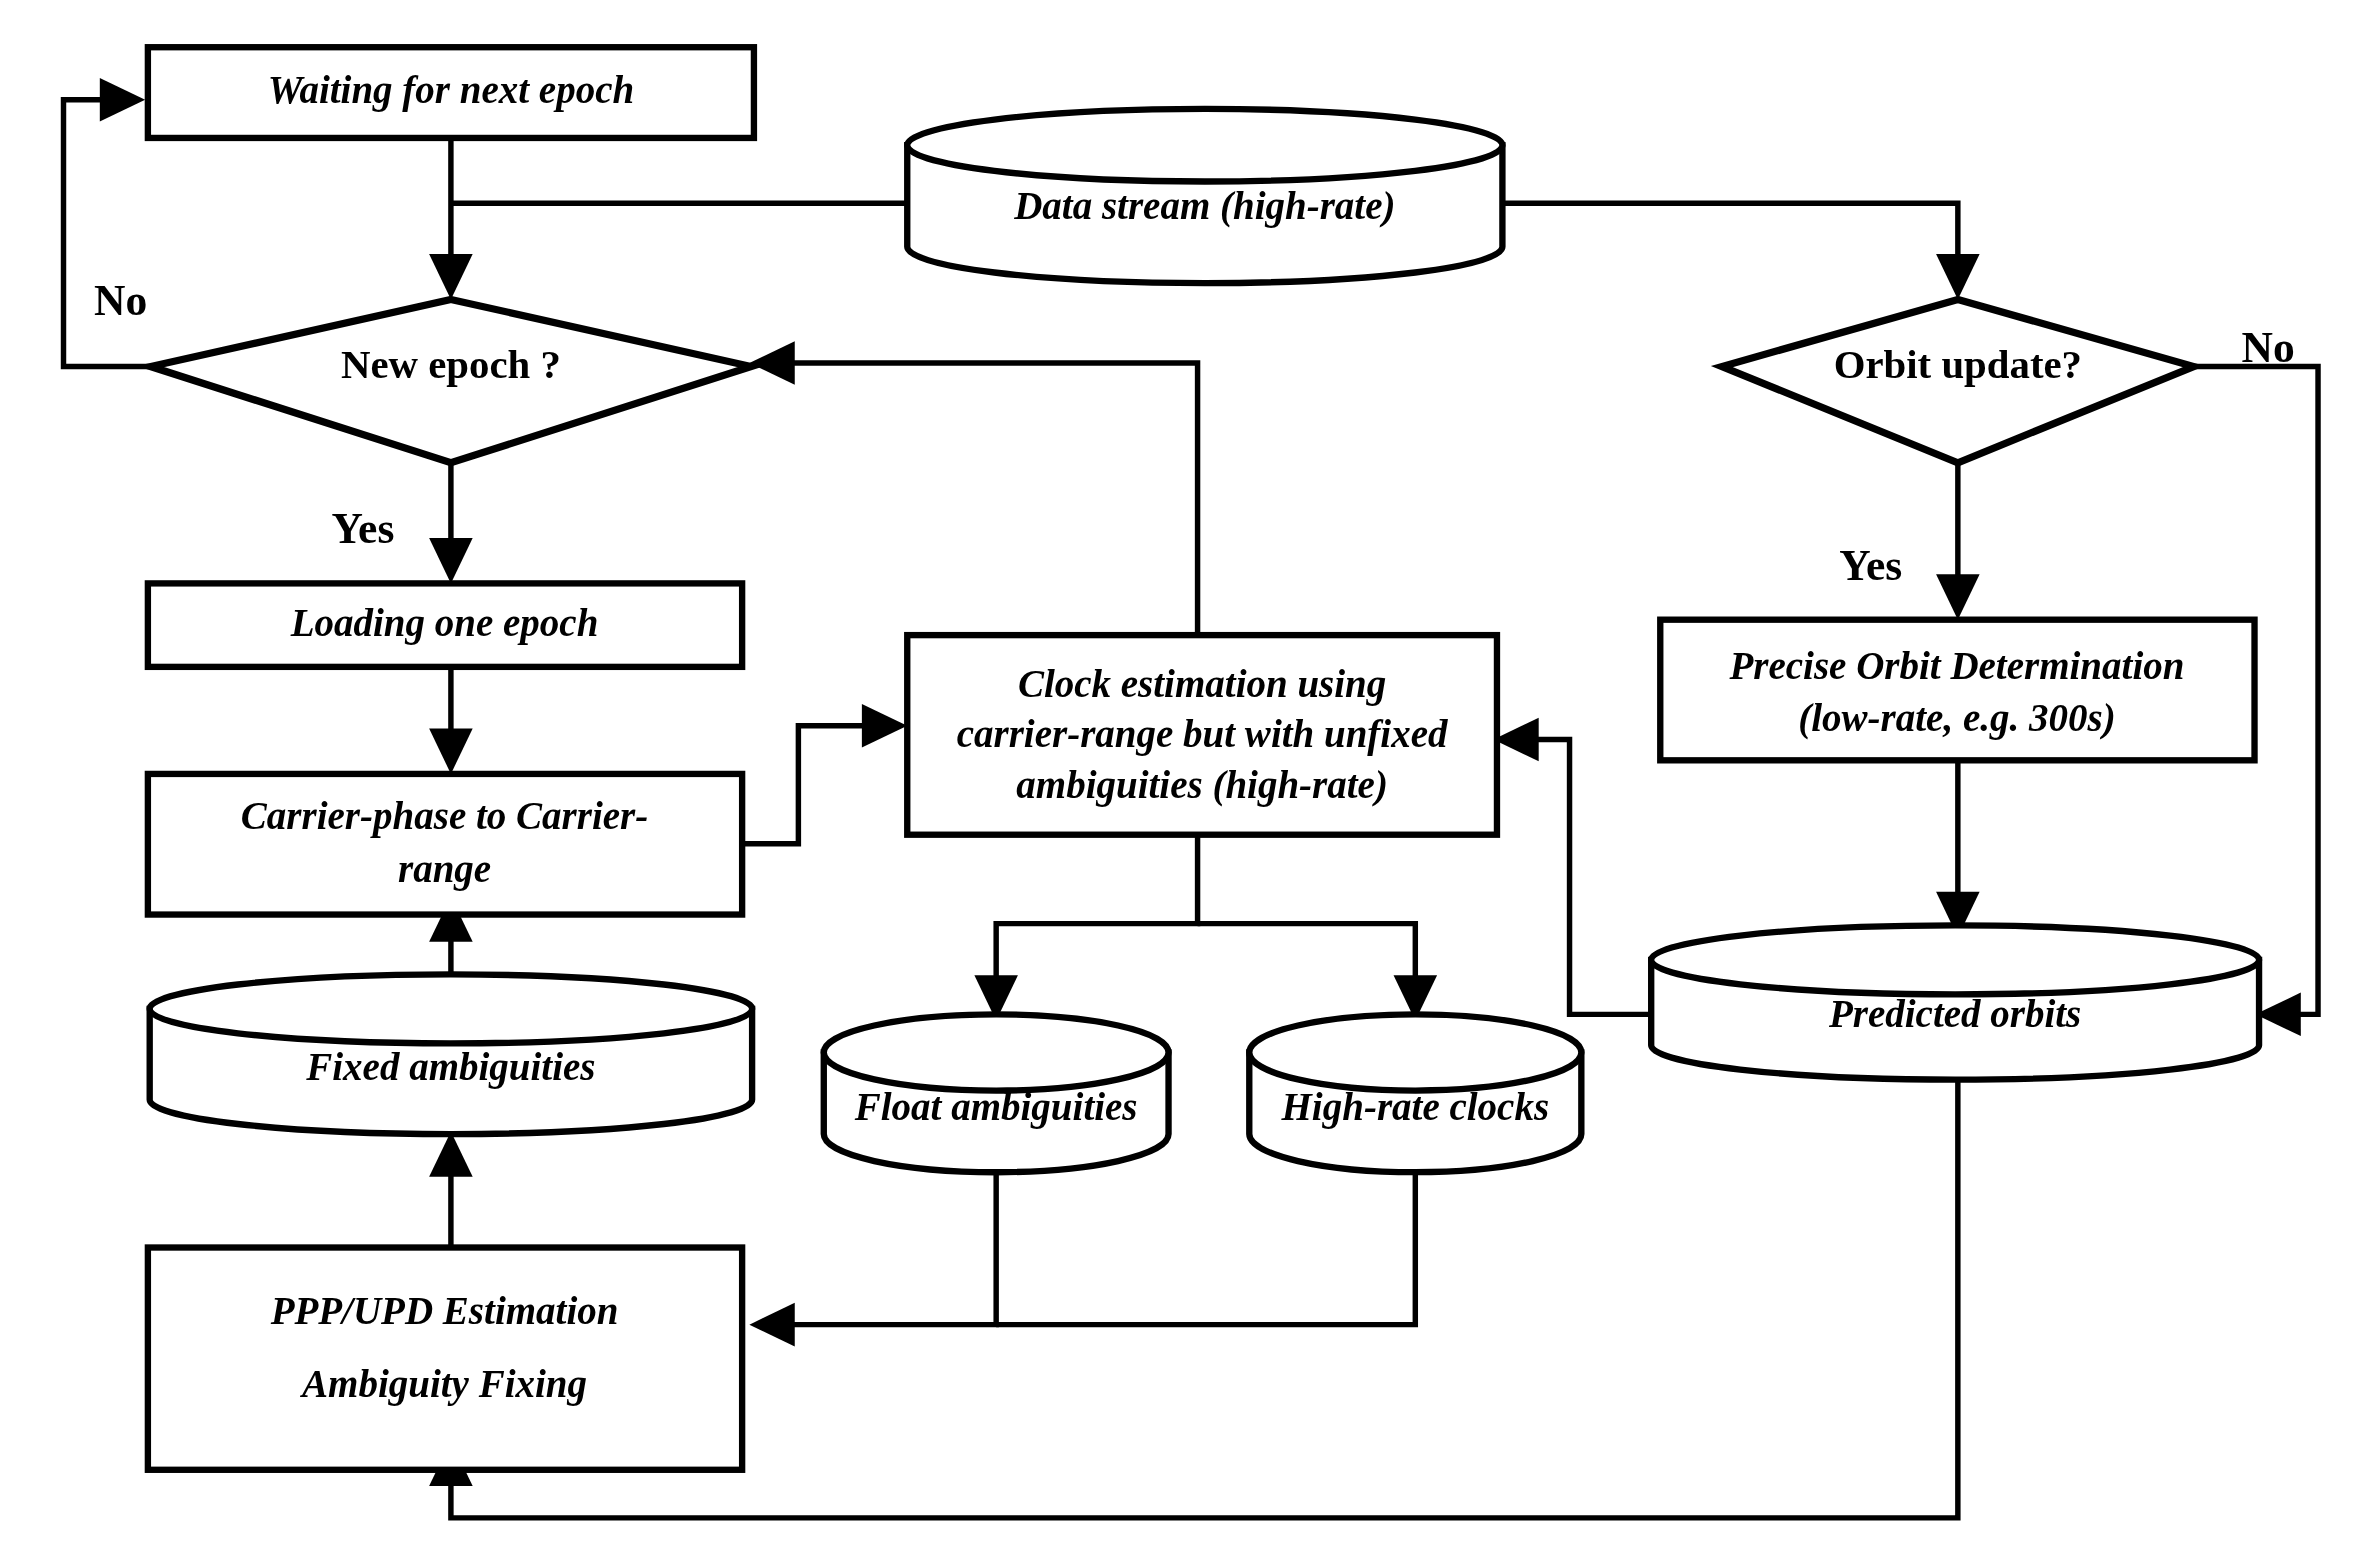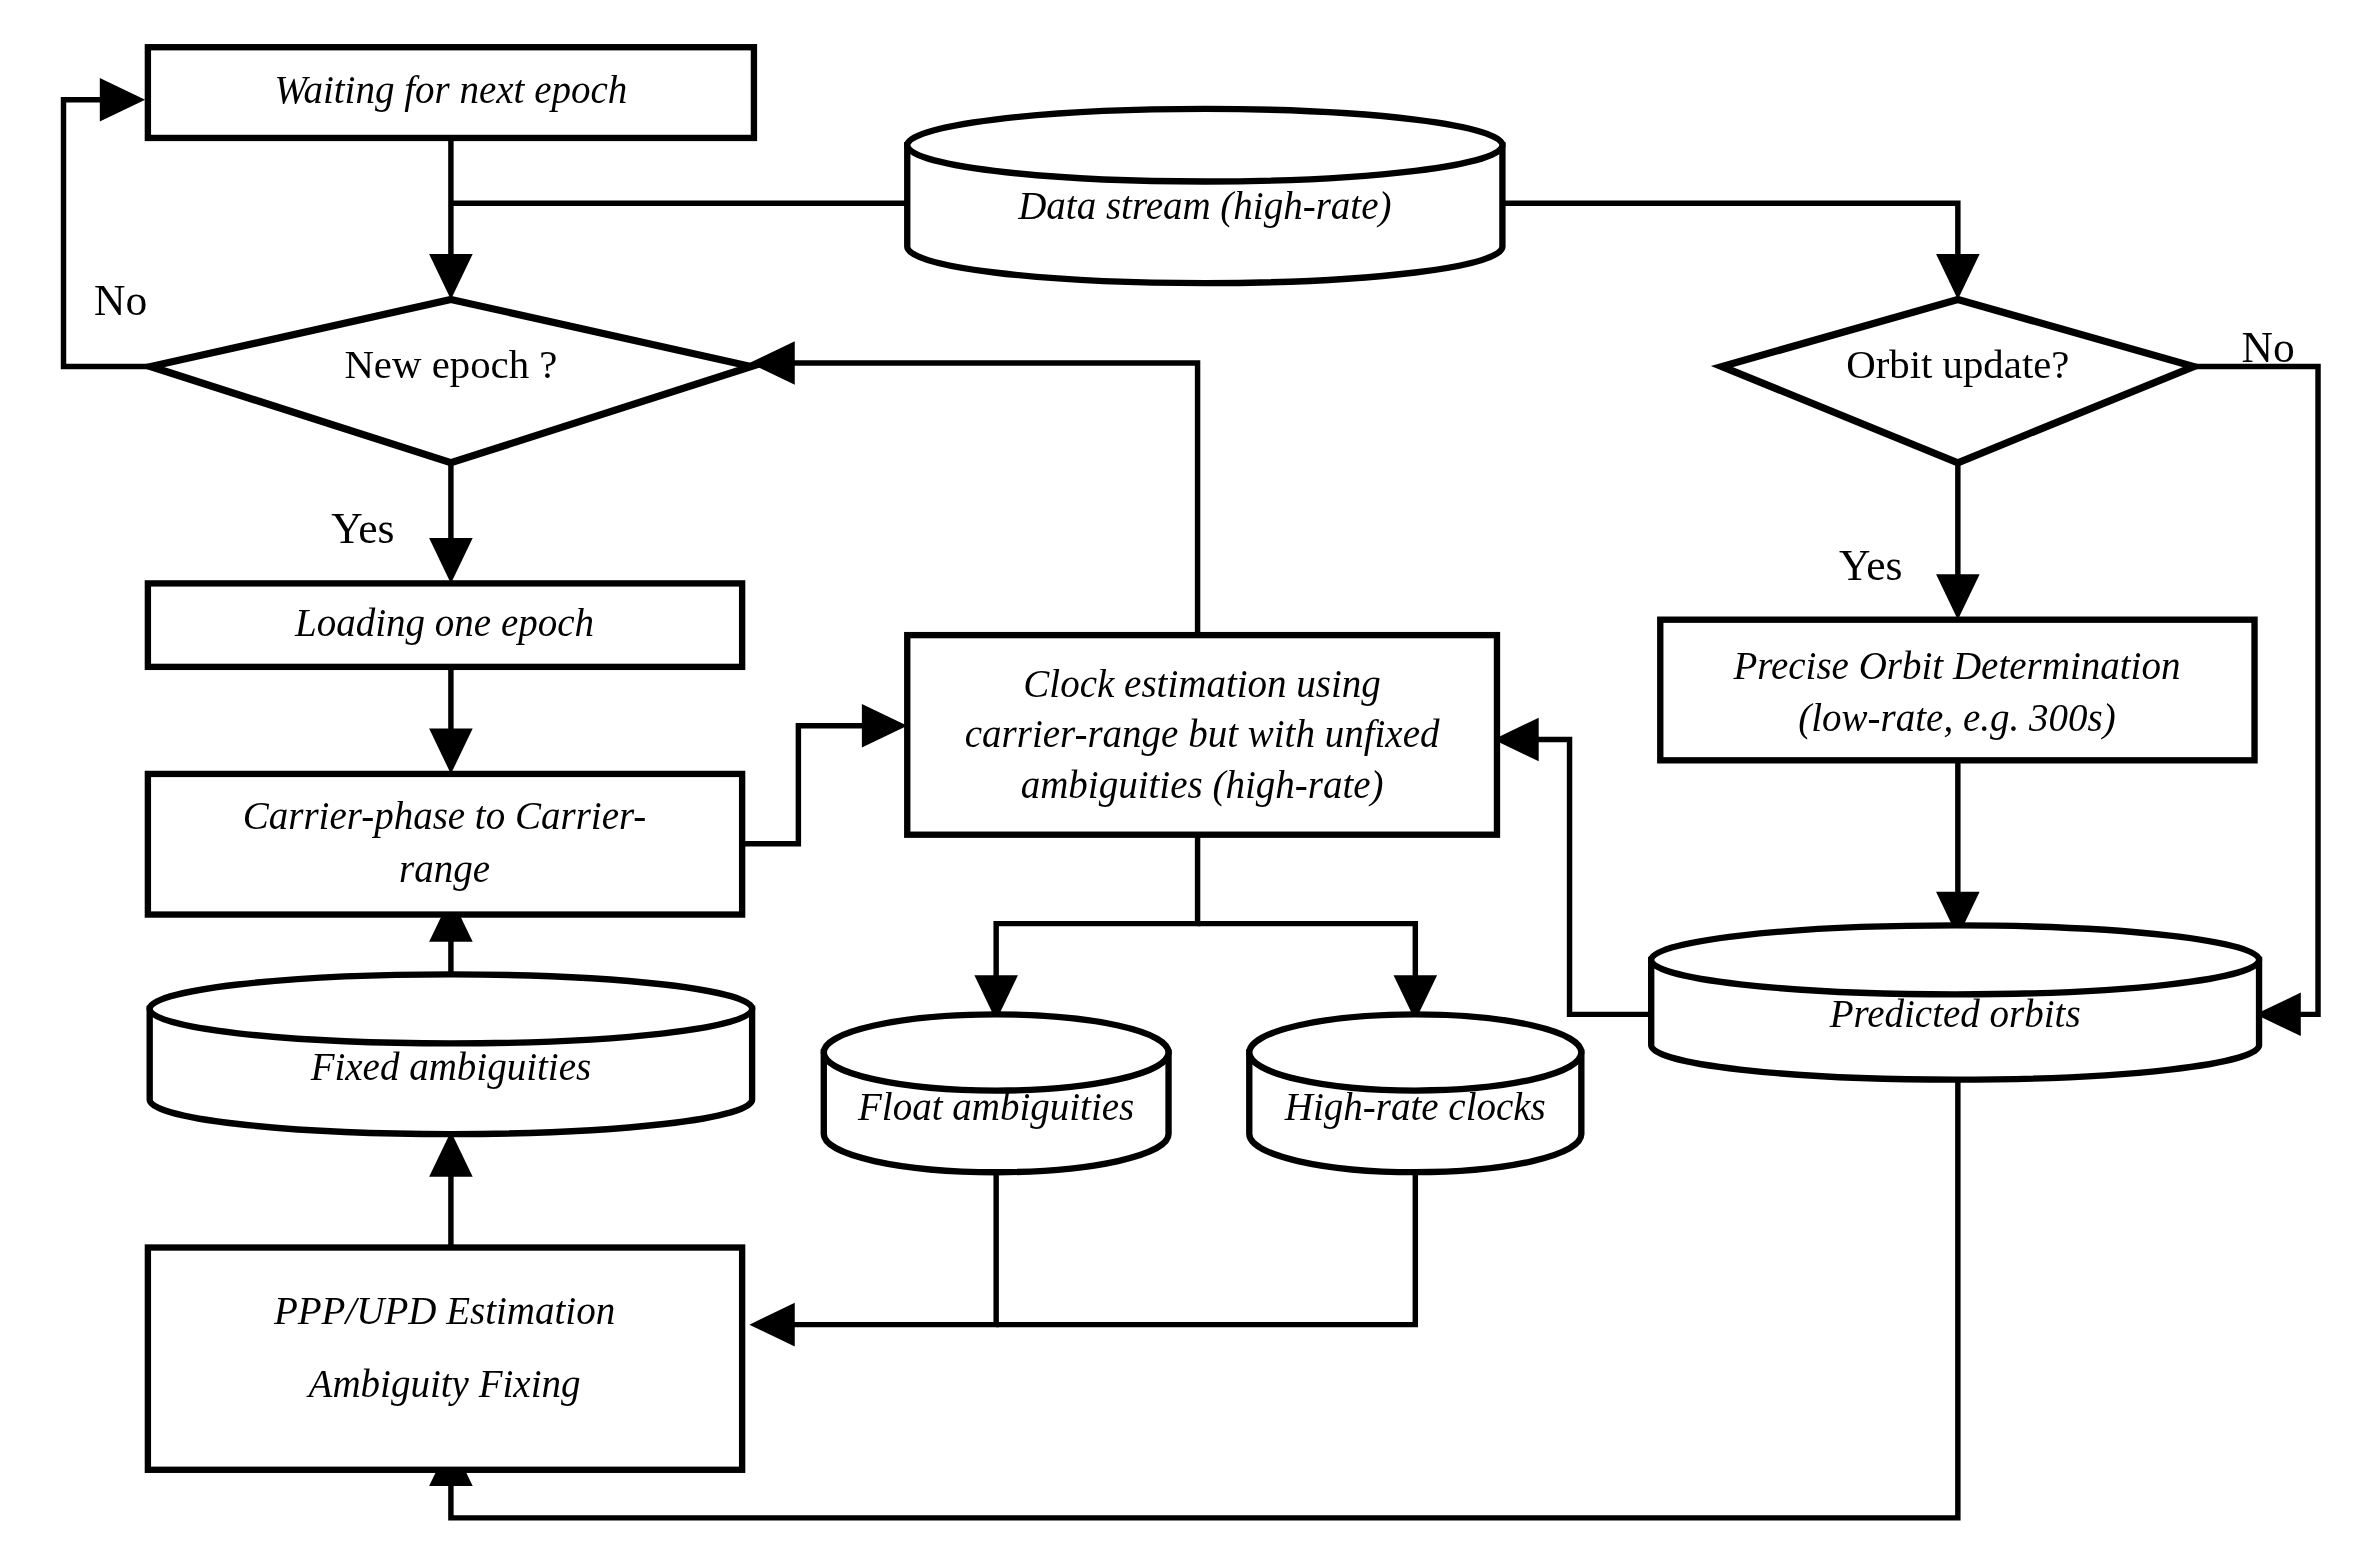--- a/index.html
+++ b/index.html
@@ -9,20 +9,21 @@
   }
   body {
     font-family: "Liberation Serif", serif;
   }
   #diagram-root {
     position: relative;
     width: 2377px;
     height: 1566px;
     background: #ffffff;
     overflow: hidden;
+    font-weight: bold;
   }
   svg.flow {
     display: block;
     width: 2377px;
     height: 1566px;
   }
   .node-box {
     fill: #ffffff;
     stroke: #000000;
     stroke-width: 7;

